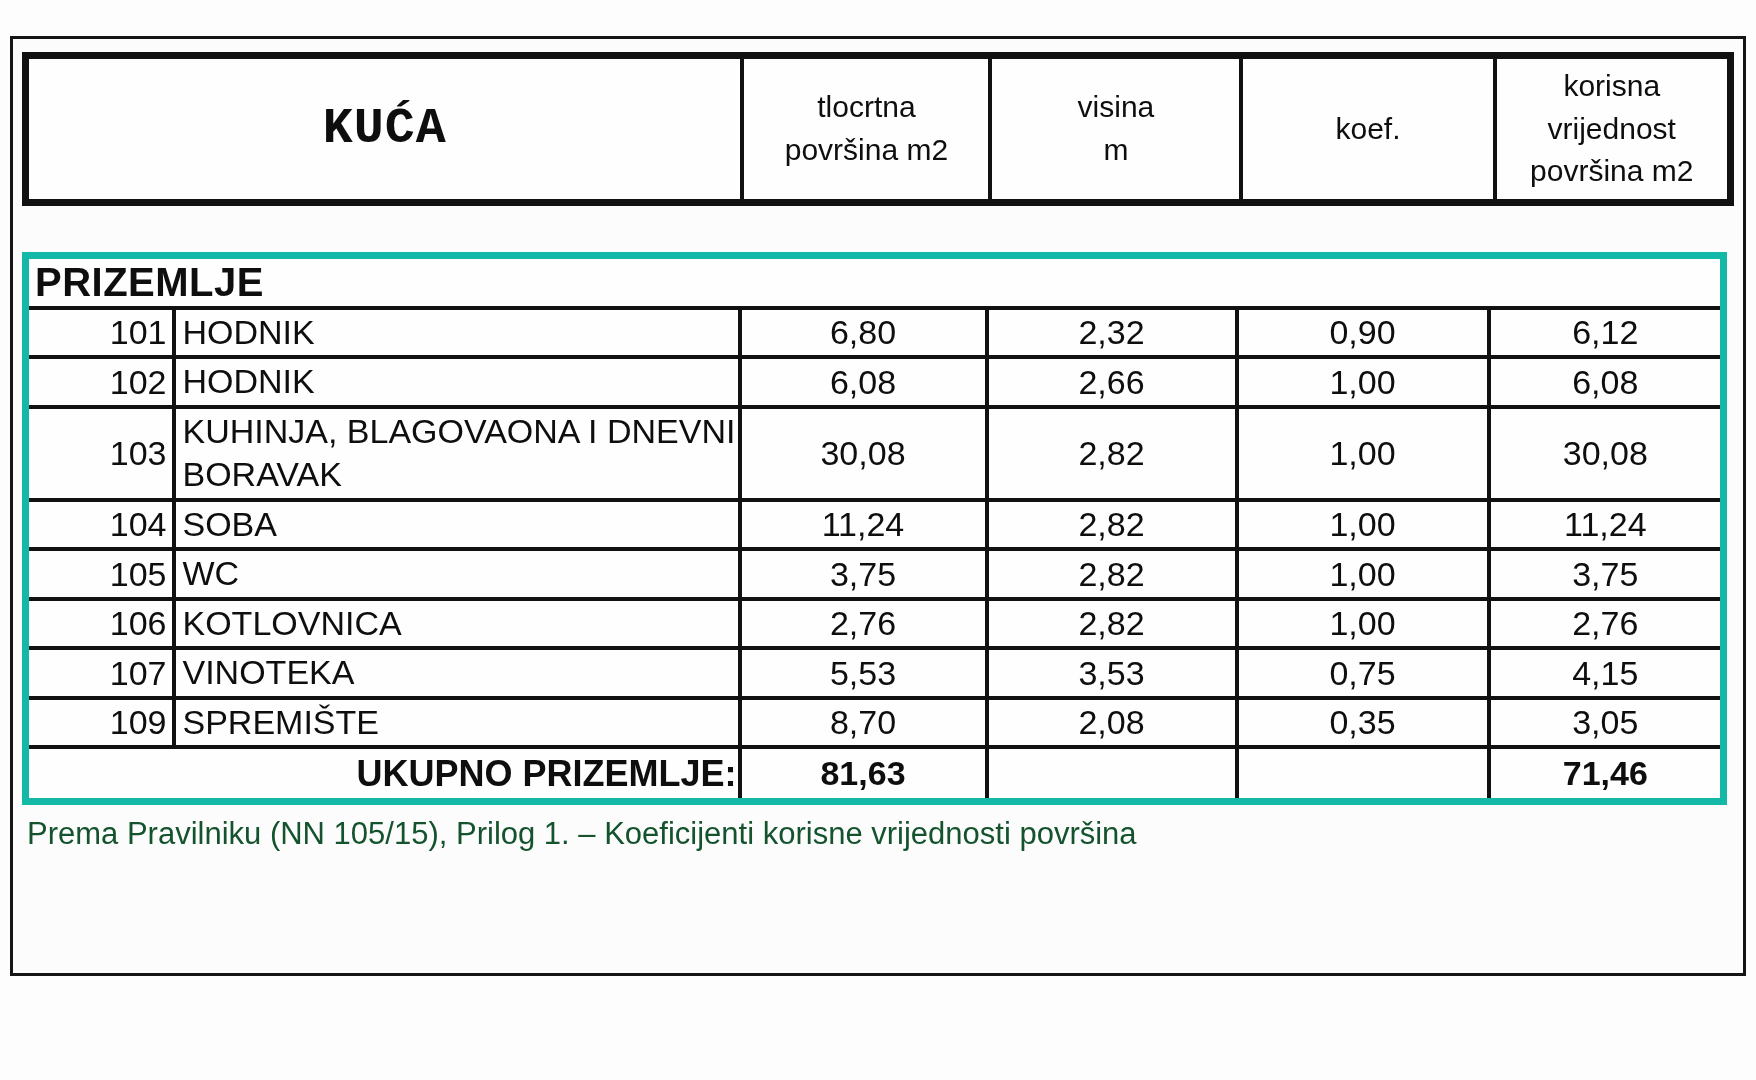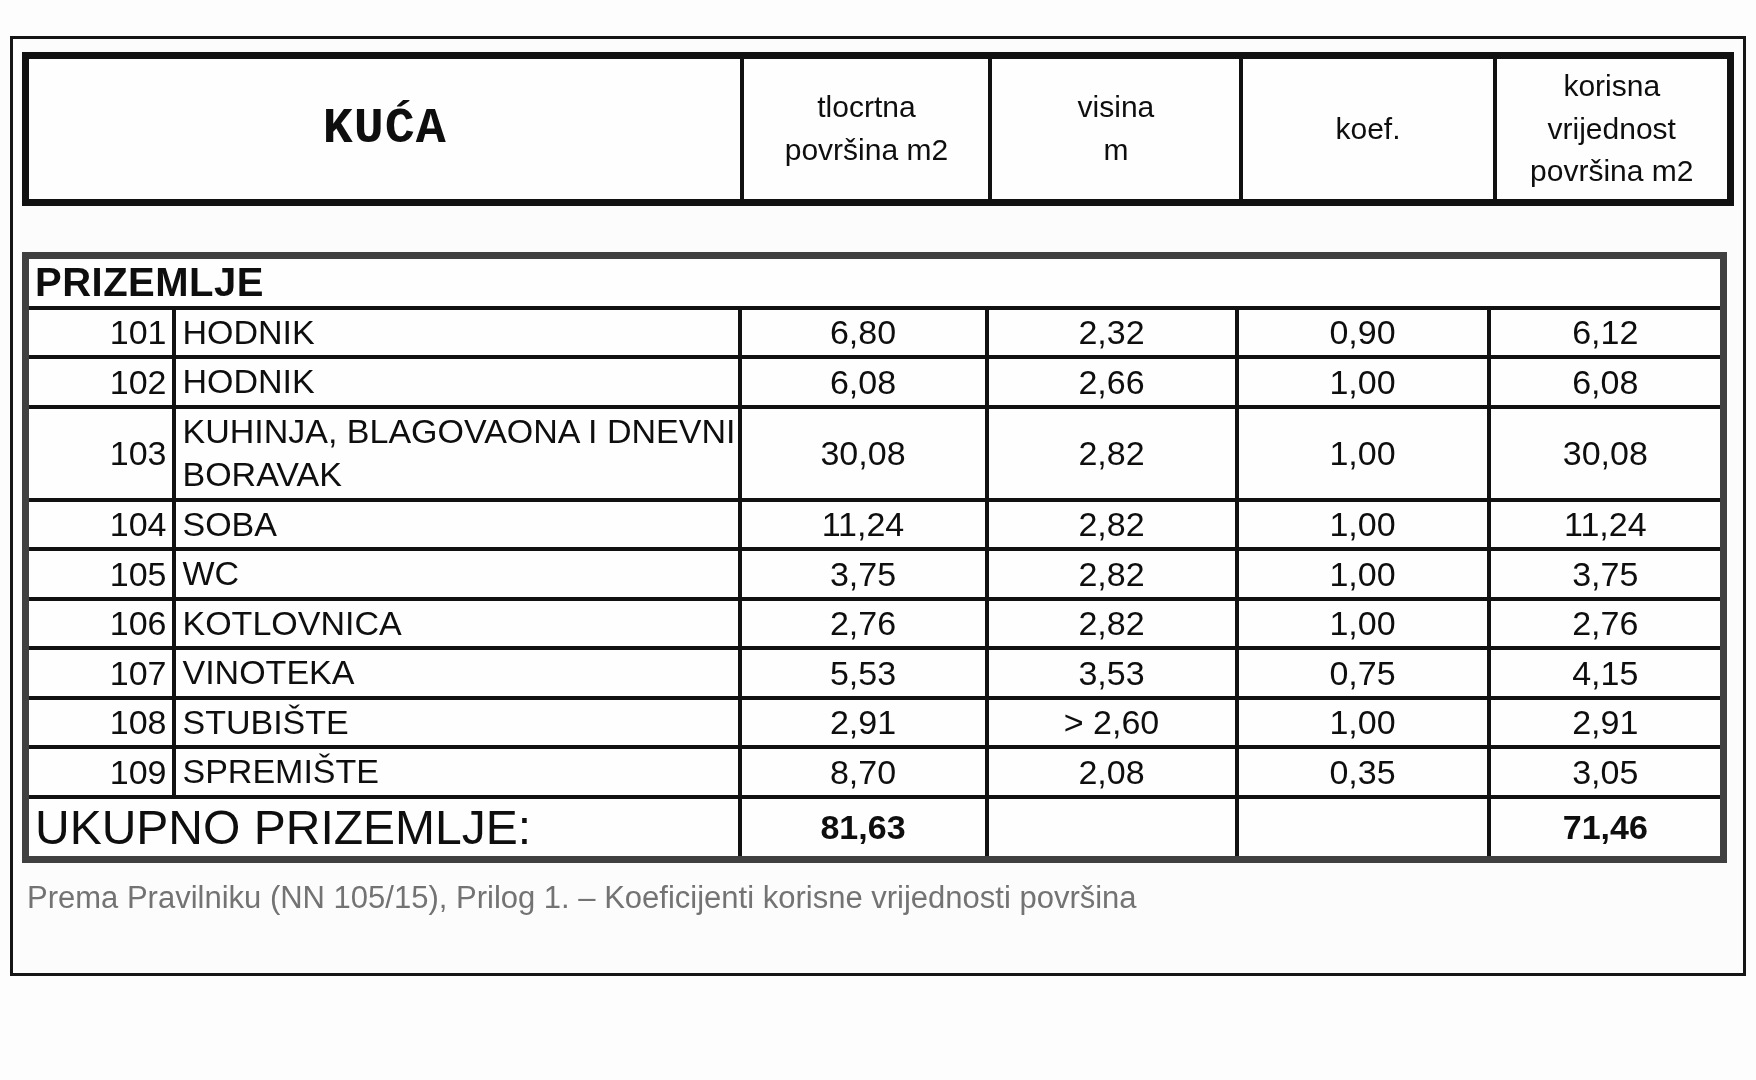--- a/index.html
+++ b/index.html
@@ -53,21 +53,21 @@
     line-height: 1.42;
     white-space: pre-line;
     padding: 6px 4px;
   }
   .header-row { height: 144px; }
 
   
   .body-table {
     margin: 46px 0 0 9px;
     width: 1692px;
-    border: 7px solid #404040;
+    border: 7px solid #14b8a6;
   }
   .body-table td {
     border: 4px solid #111;
     vertical-align: middle;
     background: #fefefe;
     overflow: hidden;
   }
   .section-row { height: 48px; }
   .section-row td {
     font-size: 40px;
@@ -89,35 +89,35 @@
     padding-left: 7px;
     line-height: 1.28;
     margin-top: 44px;
   }
   .cell-val {
     font-size: 34px;
     text-align: center;
   }
   .total-row { height: 54px; }
   .total-row .cell-label {
-    font-size: 48px;
-    font-weight: normal;
-    text-align: left;
+    font-size: 36px;
+    font-weight: bold;
+    text-align: right;
     padding-left: 6px;
   }
   .total-row .cell-val {
     font-weight: bold;
     text-align: center;
   }
   
   .footnote {
-    margin: 17px 0 0 14px;
+    margin: 11px 0 0 14px;
     font-size: 31px;
     text-align: left;
-    color: #737373;
+    color: #14532d;
   }
 </style>
 </head>
 <body>
 
 <div class="canvas">
   <div class="page-frame">
 
     <table class="header-table">
       <colgroup>
@@ -213,28 +213,20 @@
 
       <tr class="data-row">
         <td class="cell-num">107</td>
         <td class="cell-name">VINOTEKA</td>
         <td class="cell-val">5,53</td>
         <td class="cell-val">3,53</td>
         <td class="cell-val">0,75</td>
         <td class="cell-val">4,15</td>
       </tr>
 
-      <tr class="data-row">
-        <td class="cell-num">108</td>
-        <td class="cell-name">STUBIŠTE</td>
-        <td class="cell-val">2,91</td>
-        <td class="cell-val">&gt; 2,60</td>
-        <td class="cell-val">1,00</td>
-        <td class="cell-val">2,91</td>
-      </tr>
 
       <tr class="data-row">
         <td class="cell-num">109</td>
         <td class="cell-name">SPREMIŠTE</td>
         <td class="cell-val">8,70</td>
         <td class="cell-val">2,08</td>
         <td class="cell-val">0,35</td>
         <td class="cell-val">3,05</td>
       </tr>
 

